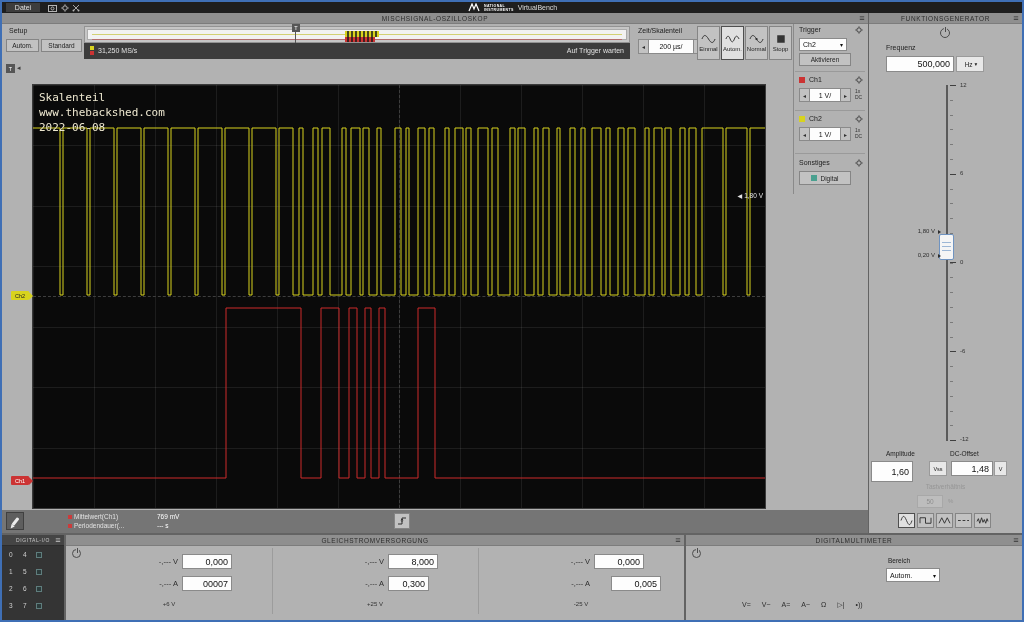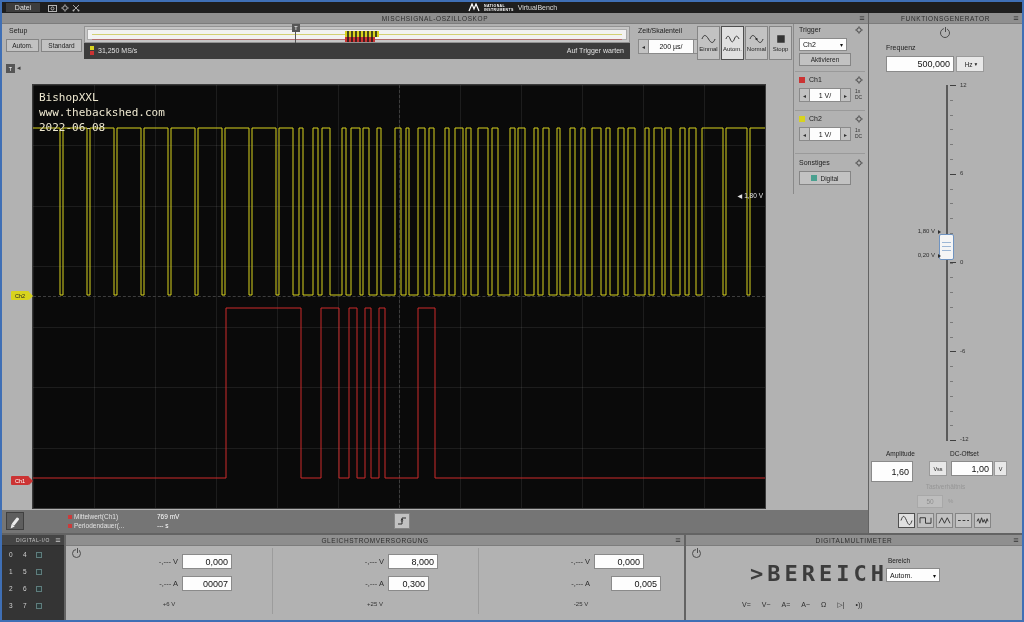--- a/index.html
+++ b/index.html
@@ -234,21 +234,21 @@
     <span style="position:absolute;left:15px;top:51px;font-size:7px;color:#3e3e3e">◂</span>
 
     <div class="screen" style="left:31px;top:72px;width:732px;height:423px">
       <div class="cline-v"></div>
       <div class="cline-h"></div>
       <svg style="position:absolute;left:0;top:0" width="732" height="423" viewBox="0 0 732 423">
         <path fill="none" stroke-width="1" d="M0,43H27V210H30V43H54V210H57V43H81V210H84V43H108V210H111V43H135V210H138V43H162V210H165V43H189V210H192V43H216V210H219V43H243V210H246V43H260V210H266V43H270V210H280V43H285V210H289V43H297V210H309V43H313V210H318V43H327V210H330V43H336V210H344V43H348V210H362V43H368V210H373V43H376V210H385V43H392V210H396V43H401V210H412V43H416V210H422V43H430V210H433V43H438V210H445V43H455V210H459V43H465V210H477V43H482V210H485V43H492V210H501V43H505V210H510V43H516V210H524V43H527V210H537V43H542V210H548V43H552V210H559V43H568V210H573V43H577V210H585V43H591V210H595V43H602V210H612V43H616V210H621V43H629V210H632V43H638V210H647V43H652V210H656V43H663V210H669V43H690V210H693V43H714V210H717V43H732" stroke="#d8d31e"></path>
         <path fill="none" stroke-width="1" d="M0,393H193V223H268V393H288V223H306V393H316V223H324V393H332V223H338V393H346V223H352V393H385V223H402V393H732" stroke="#cc2b2b"></path>
       </svg>
       <div class="overlay">
-        <div>BishopXXL</div>
+        <div>Skalenteil</div>
         <div>www.thebackshed.com</div>
         <div>2022-06-08</div>
       </div>
       <div class="lvlmark" style="right:2px;top:107px">
         <span class="tri">◀</span>
         <span>1,80 V</span>
       </div>
     </div>
     <div class="tag tagy" style="left:9px;top:278px">Ch2</div>
     <div class="tag tagr" style="left:9px;top:463px">Ch1</div>
@@ -301,21 +301,21 @@
       <span class="smk" style="left:26px;top:143px">1,80 V</span>
       <div class="smkarr" style="left:69px;top:145px"></div>
       <span class="smk" style="left:26px;top:167px">0,20 V</span>
       <div class="smkarr" style="left:69px;top:169px"></div>
     </div>
 
     <div class="lbl" style="left:17px;top:437px;font-size:6.5px">Amplitude</div>
     <div class="lbl" style="left:81px;top:437px;font-size:6.5px">DC-Offset</div>
     <div class="vbox" style="left:2px;top:448px;width:42px;height:21px">1,60</div>
     <div class="ubox" style="left:60px;top:448px;width:18px;height:15px;font-size:5.5px">Vss</div>
-    <div class="vbox" style="left:82px;top:448px;width:42px;height:15px">1,00</div>
+    <div class="vbox" style="left:82px;top:448px;width:42px;height:15px">1,48</div>
     <div class="ubox" style="left:125px;top:448px;width:13px;height:15px;font-size:5.5px">V</div>
 
     <div class="lbl faint" style="left:0;top:470px;width:153px;text-align:center;font-size:6.5px">Tastverhältnis</div>
     <div class="ubox faint" style="left:48px;top:482px;width:26px;height:13px;background:#bdbdbd;border-color:#a8a8a8;color:#8e8e8e">50</div>
     <span class="lbl faint" style="left:79px;top:485px;font-size:6px">%</span>
 
     <div class="wrow" style="left:29px;top:500px">
       <div class="btn wbtn sel">
         <svg width="13" height="11" viewBox="0 0 14 12">
           <path d="M1,6 C3,0 4.5,0 7,6 C9.5,12 11,12 13,6" fill="none" stroke="#2e2e2e" stroke-width="1"></path>
@@ -394,21 +394,20 @@
       <div class="pcap">-25 V</div>
     </div>
   </div>
 
   <div class="panel" style="left:686px;top:535px;width:336px;height:85px">
     <div class="phead">
       <span>DIGITALMULTIMETER</span>
       <span class="burger">≡</span>
     </div>
     <div class="power" style="left:6px;top:14px;width:9px;height:9px"></div>
-    <div class="dmm-display" style="left:64px;top:26px">&gt;BEREICH</div>
     <div class="lbl" style="left:202px;top:22px;font-size:6.5px">Bereich</div>
     <div class="drop" style="left:200px;top:33px;width:54px;height:14px">
       <span>Autom.</span>
       <span style="font-size:6px">▾</span>
     </div>
     <div class="modes" style="left:56px;top:66px">
       <span>V=</span>
       <span>V~</span>
       <span>A=</span>
       <span>A~</span>

